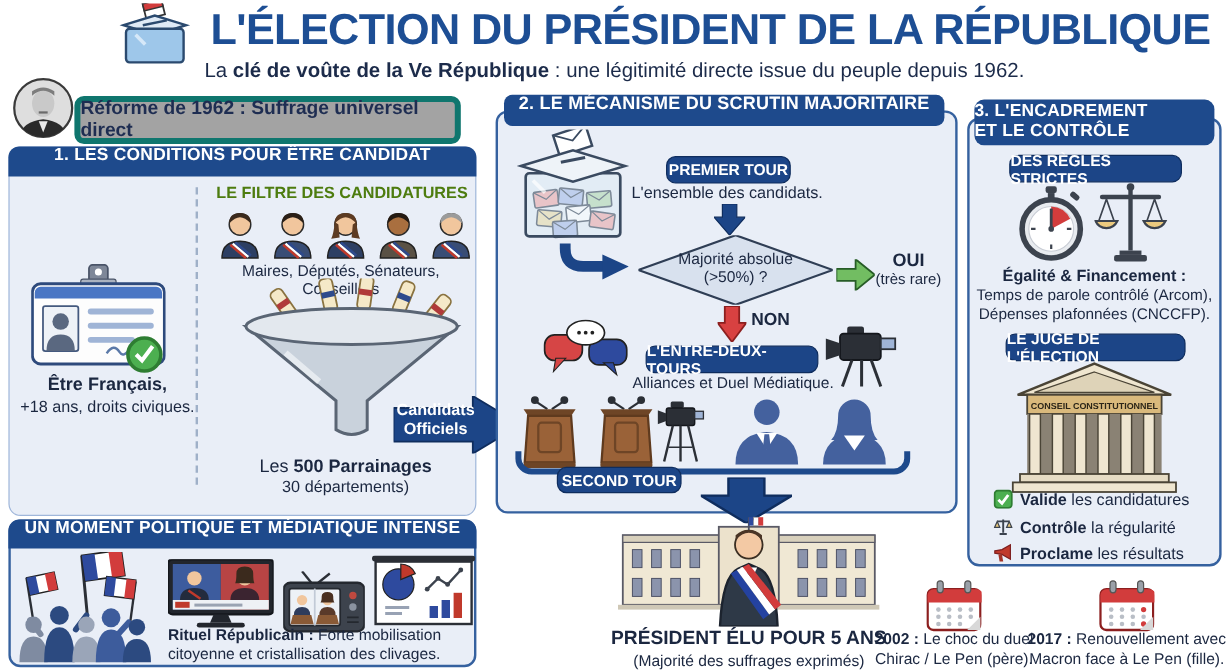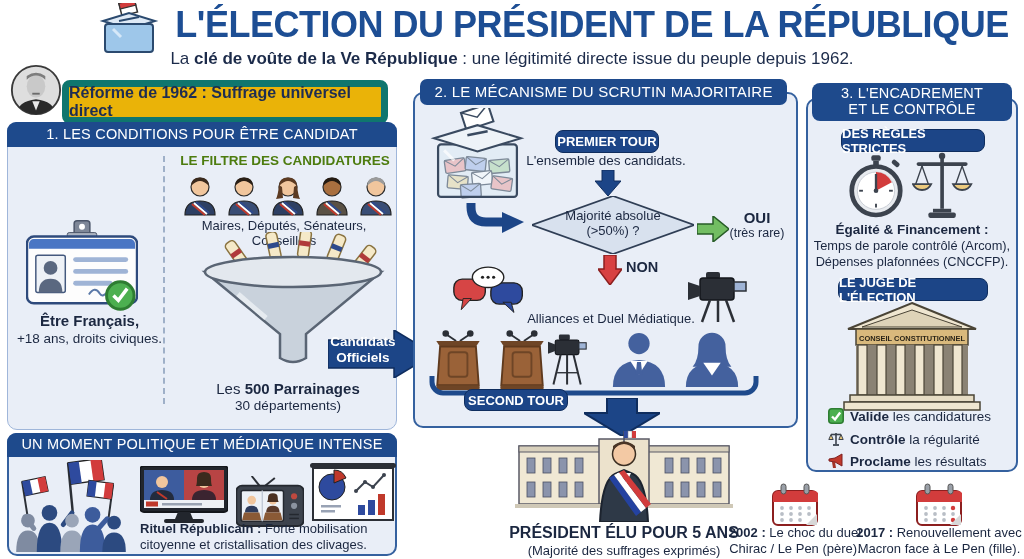--- a/index.html
+++ b/index.html
@@ -1,20 +1,20 @@
 <!DOCTYPE html>
 <html><head>
 <meta charset="utf-8">
 <style>
   html,body{margin:0;padding:0;background:#fff}
   .stage{position:relative;width:1024px;height:559px;background:#ffffff;
          font-family:"Liberation Sans",sans-serif;color:#1b2740;overflow:hidden}
   .abs{position:absolute}
   .ctr{text-align:center}
-  .sech{background:#1e4a8c;color:#fff;font-weight:400;display:flex;align-items:center;
+  .sech{background:#1e4a8c;color:#fff;font-weight:700;display:flex;align-items:flex-start;
         justify-content:center;letter-spacing:.2px;line-height:1.1;text-align:center}
   .pill{background:#1c4587;color:#fff;font-weight:700;border-radius:8px;display:flex;
         align-items:center;justify-content:center;border:1.5px solid #0f2d5e;font-size:13px}
   .panel{background:#e9eef7;border:2px solid #35619f;border-radius:10px;box-sizing:border-box}
   .dashline{border-left:2px dashed #9fb0c8}
   .row{display:flex;align-items:center;gap:6px}
   b{font-weight:700}
 </style>
 </head>
 <body>
@@ -46,21 +46,21 @@
       </defs>
     <circle cx="28" cy="28" r="26" fill="#dedede" stroke="#3a3a3a" stroke-width="2"></circle>
     <g clip-path="url(#pc)">
       <path d="M6,56 Q8,40 28,38 Q48,40 50,56 Z" fill="#2a2a2a"></path>
       <polygon points="24,40 32,40 28,50" fill="#e8e8e8"></polygon>
       <ellipse cx="28" cy="24" rx="10" ry="12" fill="#c9c9c9"></ellipse>
       <path d="M18,17 Q28,8 38,17 L38,13 Q28,6 18,13 Z" fill="#7d7d7d"></path>
       <rect x="24" y="31" width="8" height="2" fill="#6b6b6b"></rect>
     </g>
   </svg>
-  <div class="abs" style="left:62px;top:80px;width:312px;height:30px;background:#eab308;border:7px solid #0f766e;border-radius:8px;display:flex;align-items:center;justify-content:center;font-size:16px;font-weight:700;color:#1e2d52">
+  <div class="abs" style="left:62px;top:80px;width:312px;height:30px;background:#a3a3a3;border:5px solid #0f766e;border-radius:8px;display:flex;align-items:center;justify-content:center;font-size:16px;font-weight:700;color:#1e2d52">
     <span>Réforme de 1962 : Suffrage universel direct</span>
   </div>
 
   <div class="abs panel" style="left:7px;top:122px;width:390px;height:308px;border-color:#9fb6da;border-width:1.5px"></div>
   <div class="abs sech" style="left:7px;top:122px;width:390px;height:25px;font-size:14.5px;border-radius:9px 9px 0 0">
     <span>1. LES CONDITIONS POUR ÊTRE CANDIDAT</span>
   </div>
 
   <svg class="abs" style="left:26px;top:220px" width="112" height="92" viewBox="0 0 114 92">
     <rect x="49" y="0" width="16" height="16" rx="3" fill="#7e8798" stroke="#4a5468" stroke-width="1.5"></rect>
@@ -363,20 +363,23 @@
     <rect x="2" y="14" width="34" height="23" rx="9" fill="#d64545" stroke="#222" stroke-width="1.5"></rect>
     <polygon points="12,35 21,35 10,47" fill="#d64545" stroke="#222" stroke-width="1"></polygon>
     <rect x="42" y="18" width="34" height="23" rx="9" fill="#2e4a9e" stroke="#222" stroke-width="1.5"></rect>
     <polygon points="64,39 55,39 67,50" fill="#2e4a9e" stroke="#222" stroke-width="1"></polygon>
     <ellipse cx="39" cy="12" rx="17" ry="11" fill="#fff" stroke="#222" stroke-width="1.5"></ellipse>
     <circle cx="33" cy="12" r="1.7" fill="#222"></circle>
       <circle cx="39" cy="12" r="1.7" fill="#222"></circle>
       <circle cx="45" cy="12" r="1.7" fill="#222"></circle>
   </svg>
 
+  <div class="abs pill" style="left:538px;top:288px;width:142px;height:21px">
+    <span>L'ENTRE-DEUX-TOURS</span>
+  </div>
   <div class="abs ctr" style="left:518px;top:311px;width:186px;font-size:13px">
     <span>Alliances et Duel Médiatique.</span>
   </div>
 
   <svg class="abs" style="left:688px;top:268px" width="60" height="56" viewBox="0 0 60 56">
     <rect x="18" y="4" width="14" height="7" rx="2" fill="#2b2f36"></rect>
     <rect x="12" y="10" width="34" height="22" rx="3" fill="#2b2f36" stroke="#14171c" stroke-width="1.5"></rect>
     <polygon points="0,14 12,18 12,28 0,32" fill="#2b2f36"></polygon>
     <rect x="46" y="14" width="12" height="9" fill="#9fb4d6" stroke="#2b2f36" stroke-width="1.5"></rect>
     <line x1="22" y1="32" x2="14" y2="54" stroke="#2b2f36" stroke-width="2.5"></line>

